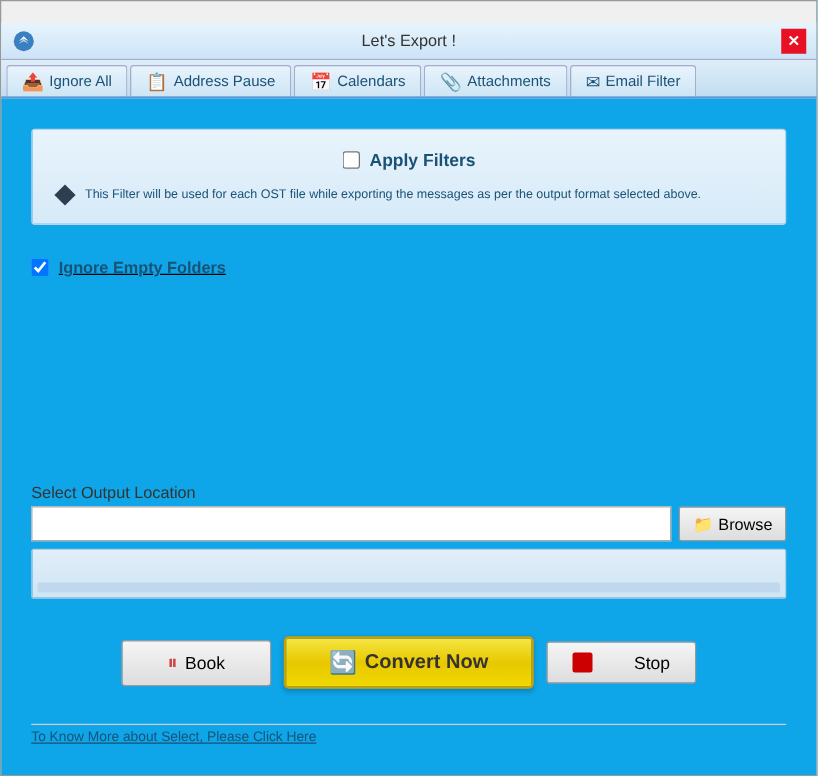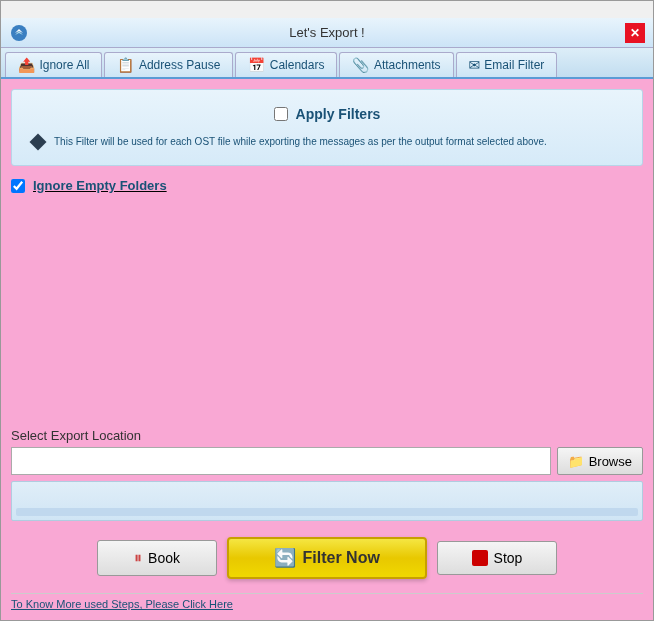--- a/index.html
+++ b/index.html
@@ -72,25 +72,25 @@
       gap: 4px;
       font-size: 12px;
       color: #1a5276;
       border-radius: 3px 3px 0 0;
     }
     .tab-icon {
       font-size: 14px;
     }
     .content {
       flex: 1;
-      padding: 10px;
+      padding: 24px;
       display: flex;
       flex-direction: column;
-      gap: 8px;
-      background: #f9a8d4;
+      gap: 22px;
+      background: #0ea5e9;
     }
     .filter-box {
       background: linear-gradient(to bottom, #e8f4fc, #d6eaf8);
       border: 1px solid #b8d4e8;
       padding: 16px 20px;
       border-radius: 3px;
     }
     .apply-filters-row {
       display: flex;
       align-items: center;
@@ -227,21 +227,21 @@
       background: linear-gradient(to bottom, #f5f5f5, #ddd);
       border: 1px solid #999;
       padding: 8px 20px;
       cursor: pointer;
       display: flex;
       align-items: center;
       gap: 6px;
       font-size: 14px;
       border-radius: 3px;
       min-width: 120px;
-      justify-content: center;
+      justify-content: space-between;
     }
     .btn-icon-pause {
       color: #cc4444;
       font-size: 16px;
     }
     .btn-icon-stop {
       background: #cc0000;
       width: 16px;
       height: 16px;
       display: inline-block;
@@ -321,44 +321,44 @@
     </div>
 
     <div class="ignore-row">
       <input type="checkbox" id="ignore-cb" checked="" style="">
       <label for="ignore-cb">Ignore Empty Folders</label>
     </div>
 
     <div class="spacer"></div>
 
     <div class="output-section">
-      <div class="output-label">Select Export Location</div>
+      <div class="output-label">Select Output Location</div>
       <div class="output-row">
         <input type="text" class="output-input" placeholder="" style="">
         <button class="browse-btn">
           <span>📁</span>
           <span>Browse</span>
         </button>
       </div>
 
       <div class="progress-area">
         <div class="progress-bar-track"></div>
       </div>
     </div>
 
     <div class="buttons-row">
       <button class="btn-pause">
         <span class="btn-icon-pause">⏸</span>
         <span>Book</span>
       </button>
       <button class="btn-convert">
         <span class="convert-icon">🔄</span>
-        <span>Filter Now</span>
+        <span>Convert Now</span>
       </button>
       <button class="btn-stop">
         <span class="btn-icon-stop"></span>
         <span>Stop</span>
       </button>
     </div>
 
-    <div class="footer-link">To Know More used Steps, Please Click Here</div>
+    <div class="footer-link">To Know More about Select, Please Click Here</div>
   </div>
 </div>
 
 </body></html>

